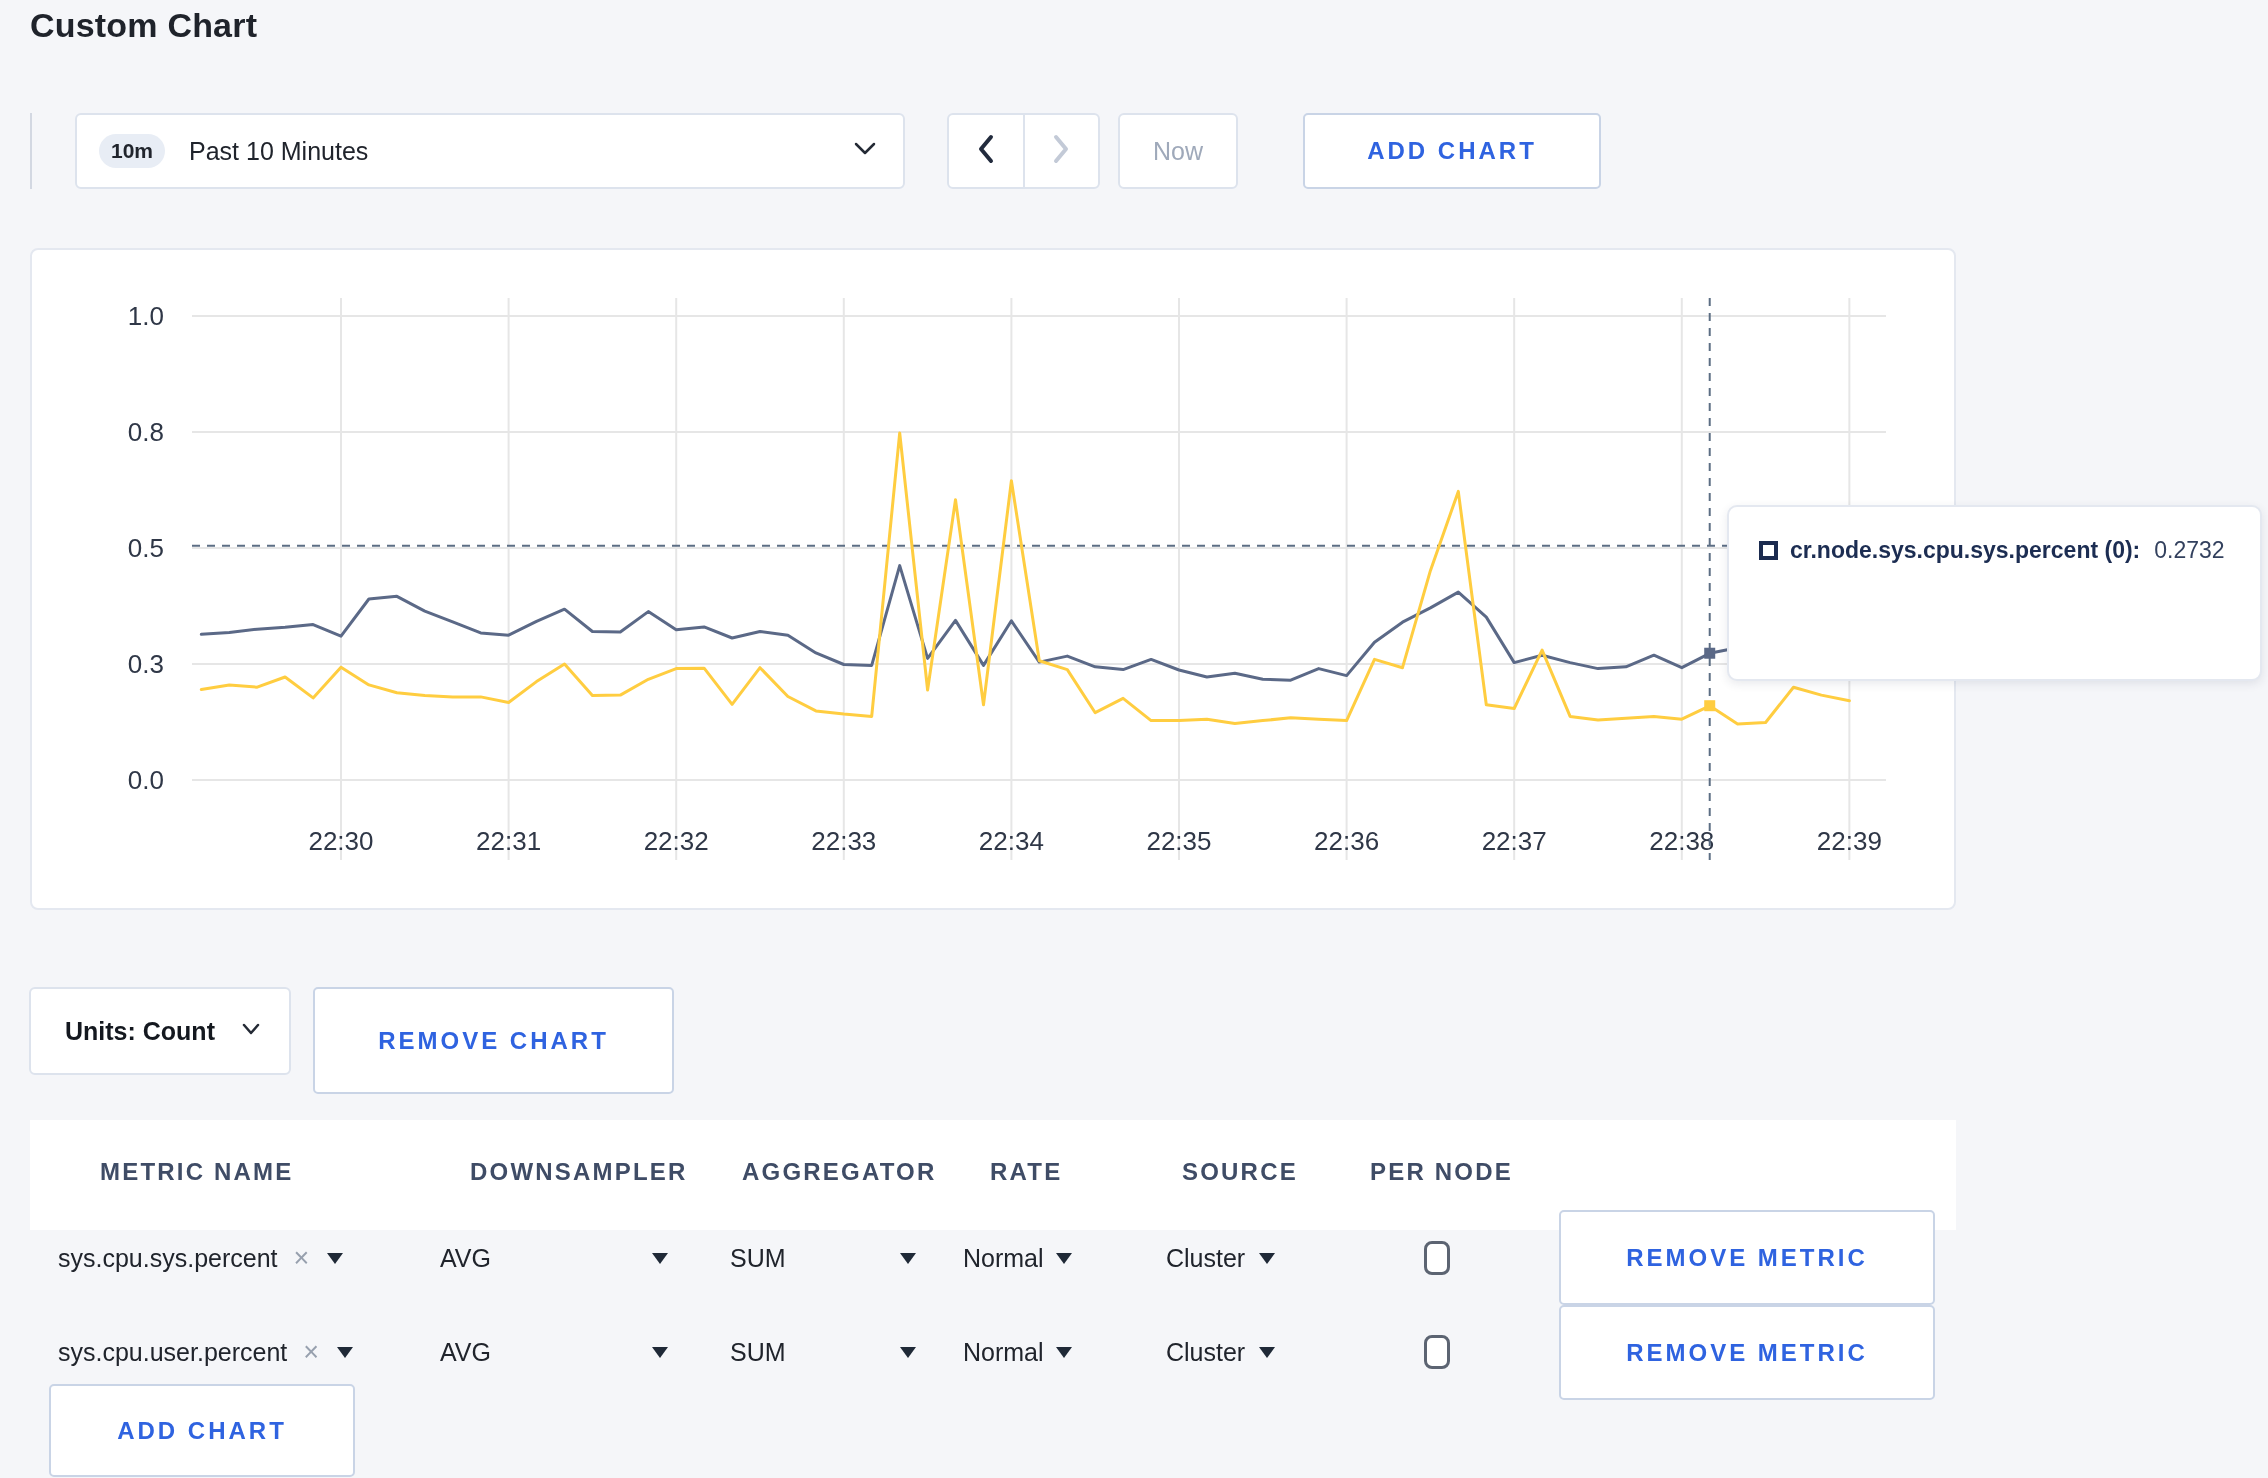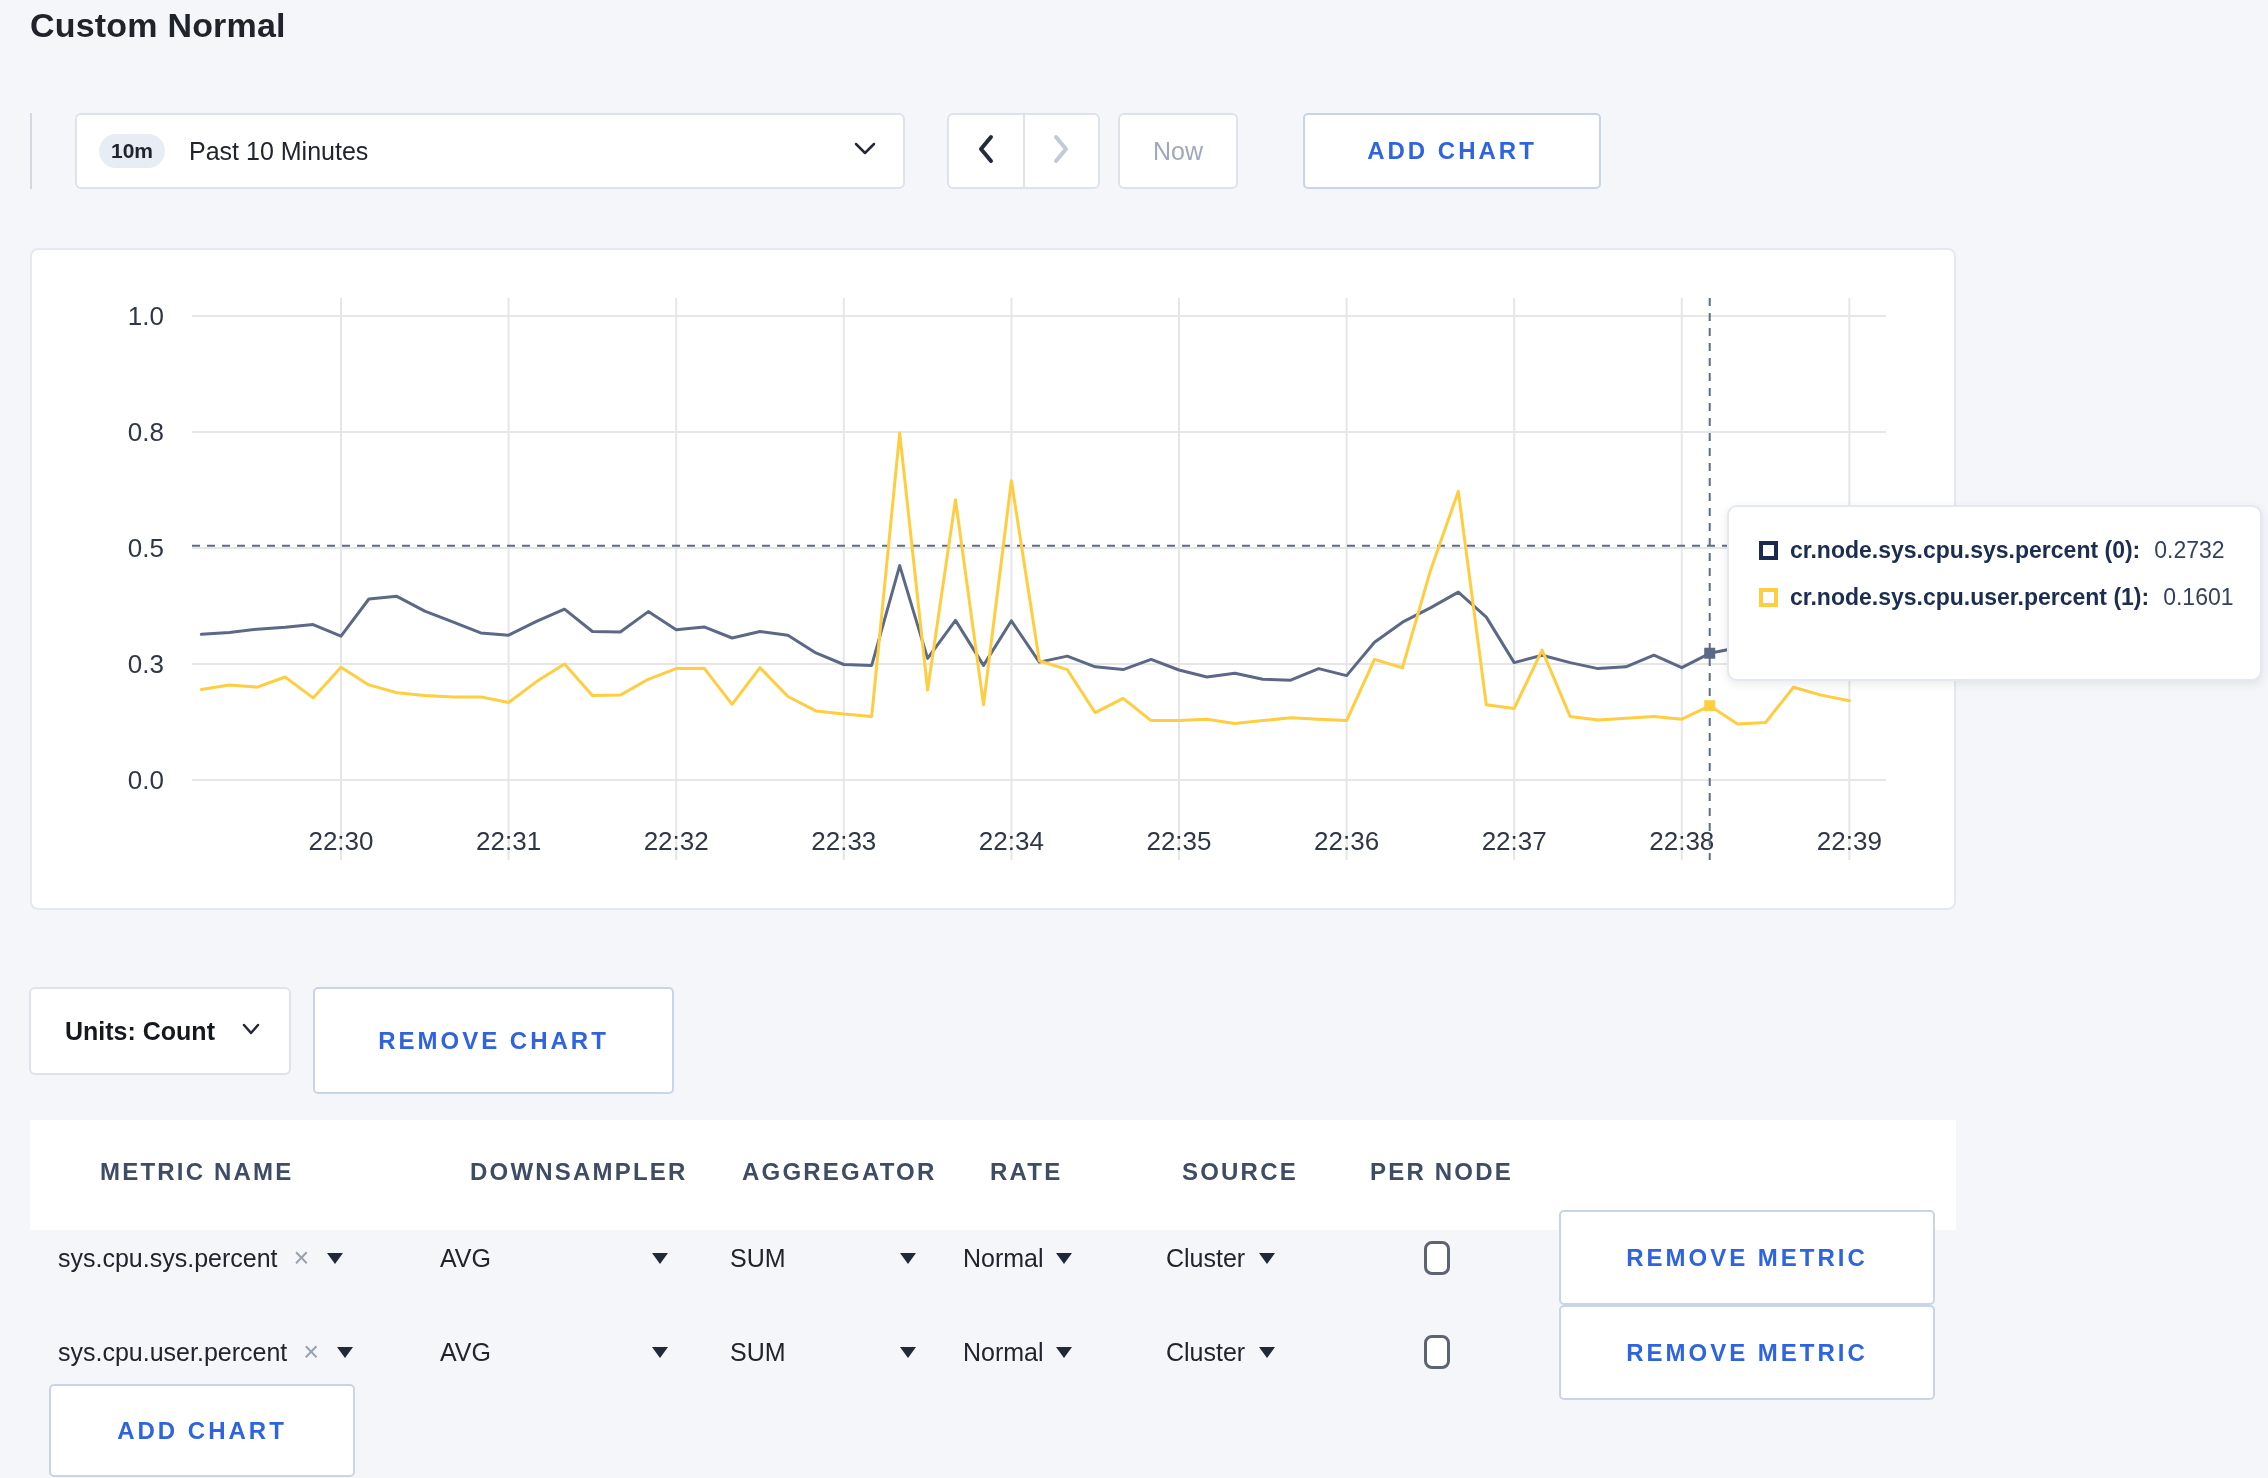--- a/index.html
+++ b/index.html
@@ -50,21 +50,21 @@
   .sel-caret{width:0;height:0;border-left:8px solid transparent;border-right:8px solid transparent;border-top:11px solid #1f2937;display:inline-block;}
   .x-icon{color:#97a0ae;font-size:27px;}
   .cell{position:absolute;display:flex;align-items:center;cursor:pointer;}
   .checkbox{position:absolute;width:26px;height:34px;box-sizing:border-box;border:3px solid #5c6472;border-radius:8px;background:#fff;cursor:pointer;}
   .remove-metric{position:absolute;left:1559px;width:376px;height:95px;}
   #add-metric-button{left:49px;top:1384px;width:306px;height:93px;}
 </style>
 </head>
 <body>
 
-<div class="abs" id="page-title">Custom Normal</div>
+<div class="abs" id="page-title">Custom Chart</div>
 
 <div class="abs" id="toolbar-divider"></div>
 
 <div class="abs ctrl" id="time-select">
   <span id="time-badge">10m</span>
   <span id="time-label">Past 10 Minutes</span>
   <span id="time-caret">
     <svg width="24" height="16" viewBox="0 0 24 16">
         <polyline points="3,3 12,12 21,3" fill="none" stroke="#242a35" stroke-width="2.5" stroke-linecap="round" stroke-linejoin="round"></polyline>
       </svg>
@@ -132,25 +132,20 @@
       <rect x="1672.2169999999999" y="450.2136" width="11" height="11" fill="#ffcd40"></rect>
     </svg>
 </div>
 
 <div class="abs" id="chart-tooltip">
   <div class="tt-row">
     <span class="tt-swatch" id="tt-swatch-0" style="border-color: rgb(27, 43, 79);"></span>
     <span class="tt-label">cr.node.sys.cpu.sys.percent (0):</span>
     <span class="tt-value">0.2732</span>
   </div>
-  <div class="tt-row">
-    <span class="tt-swatch" id="tt-swatch-1" style="border-color: rgb(255, 205, 64);"></span>
-    <span class="tt-label">cr.node.sys.cpu.user.percent (1):</span>
-    <span class="tt-value">0.1601</span>
-  </div>
 </div>
 
 <div class="abs ctrl" id="units-select">
   <span id="units-label">Units: Count</span>
   <span id="units-caret">
     <svg width="20" height="14" viewBox="0 0 20 14">
         <polyline points="3,3 10,11 17,3" fill="none" stroke="#242a35" stroke-width="2.5" stroke-linecap="round" stroke-linejoin="round"></polyline>
       </svg>
   </span>
 </div>

